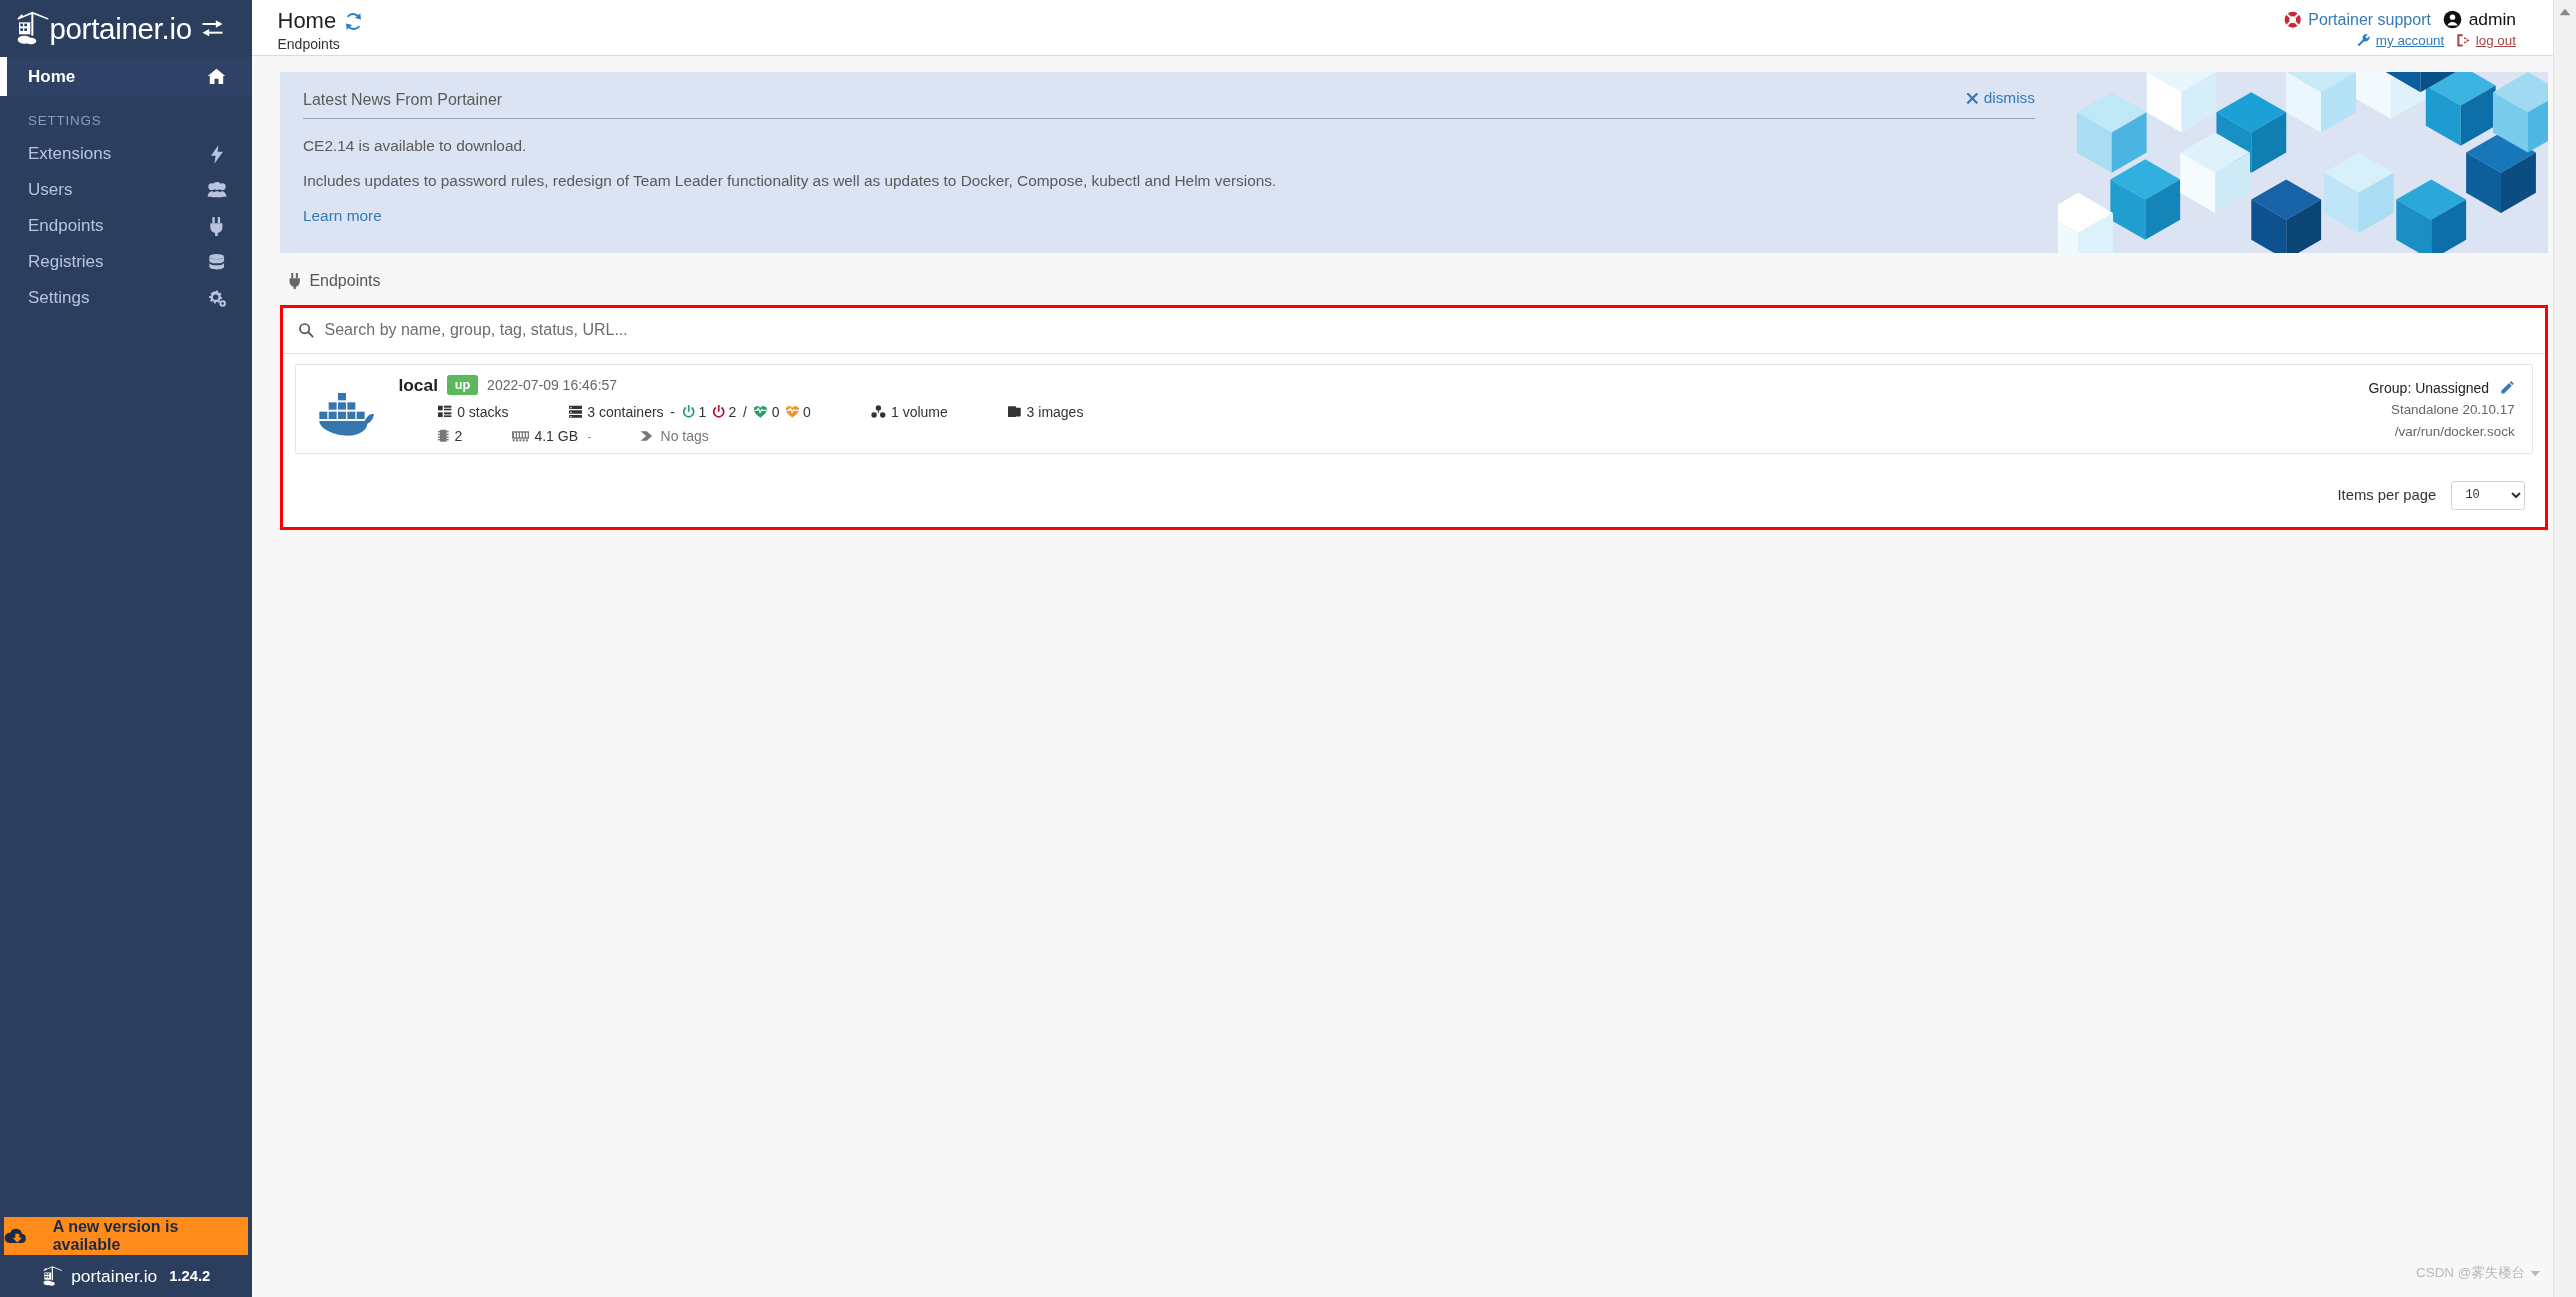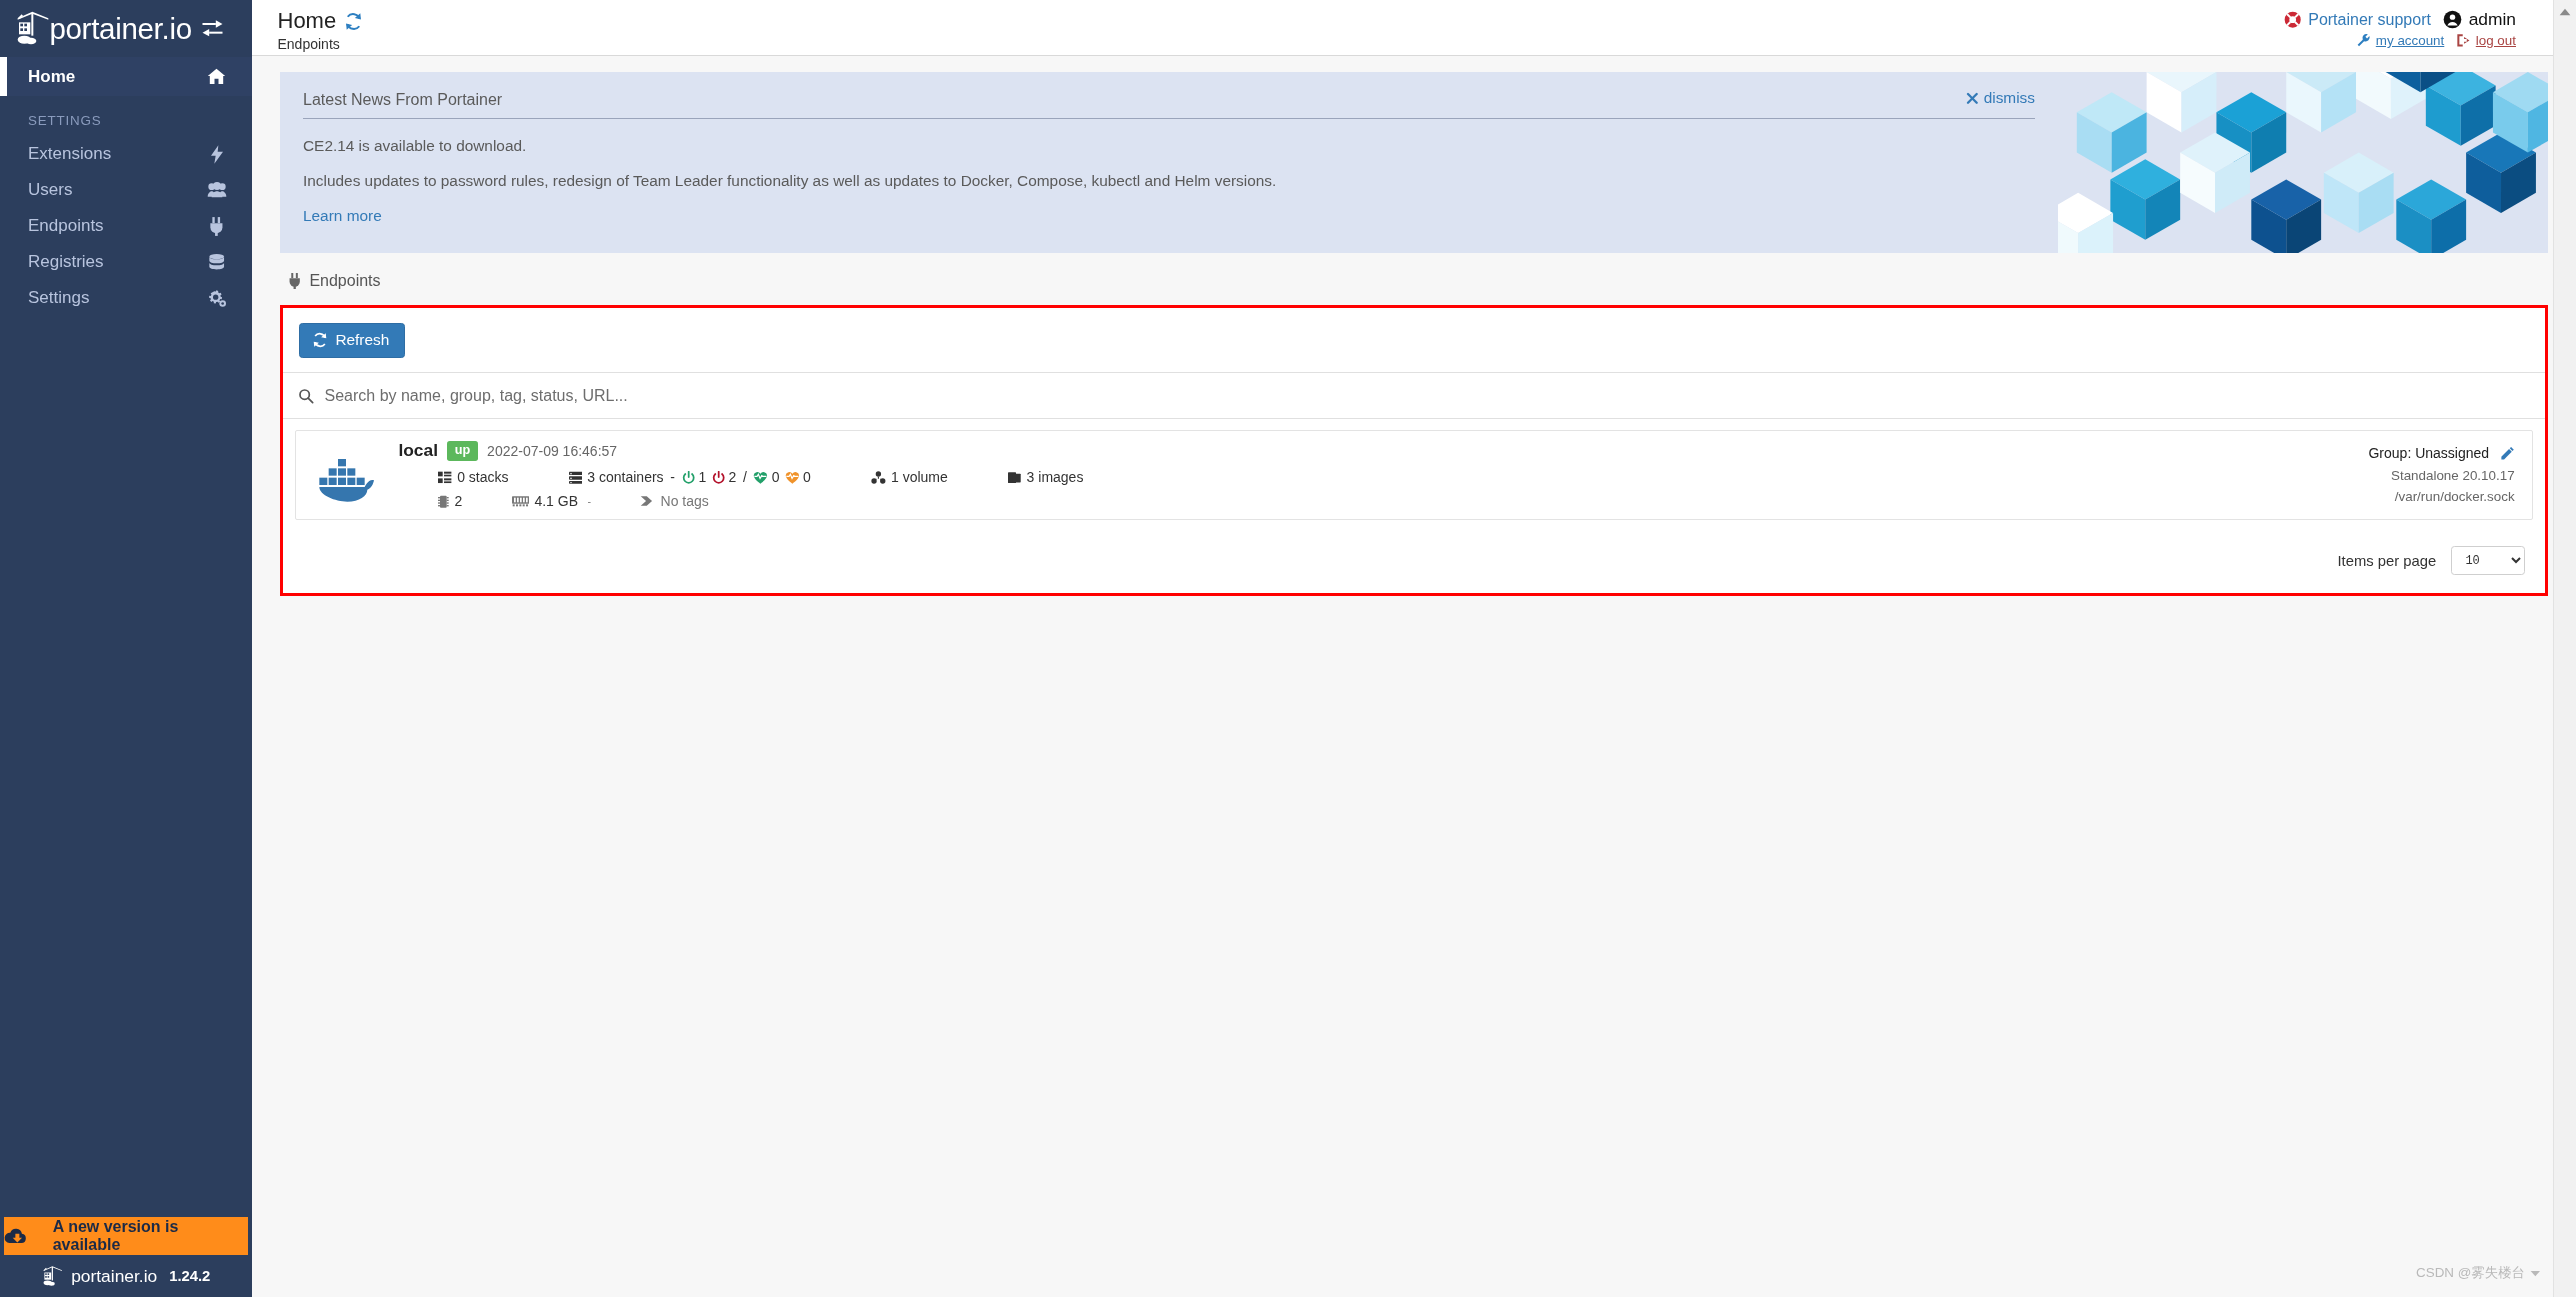--- a/index.html
+++ b/index.html
@@ -621,33 +621,20 @@
             <rect x="13" y="0" width="3.5" height="9"></rect>
             <path d="M2 9h18v6a9 9 0 0 1-18 0z"></path>
             <rect x="9" y="22" width="4" height="6"></rect>
           </g>
       </svg>
       <span>Endpoints</span>
     </div>
 
     <div class="highlight-box">
 
-      <div class="panel-toolbar">
-        <button class="btn-refresh">
-          <svg width="16" height="16" viewBox="0 0 28 28">
-            <g fill="none" stroke="#ffffff" stroke-width="3">
-                <path d="M23 10a10 10 0 0 0-17.5-3"></path>
-                <path d="M5 18a10 10 0 0 0 17.5 3"></path>
-              </g>
-            <polygon fill="#ffffff" points="24,2 25,11 16,9"></polygon>
-            <polygon fill="#ffffff" points="4,26 3,17 12,19"></polygon>
-          </svg>
-          <span>Refresh</span>
-        </button>
-      </div>
 
       <div class="search-row">
         <svg width="16" height="16" viewBox="0 0 24 24">
           <g fill="none" stroke="#555" stroke-width="2.6">
               <circle cx="10" cy="10" r="7"></circle>
               <path d="M15.2 15.2 L22 22" stroke-linecap="round"></path>
             </g>
         </svg>
         <input class="search-input" type="text" value="" placeholder="Search by name, group, tag, status, URL..." style="">
       </div>

